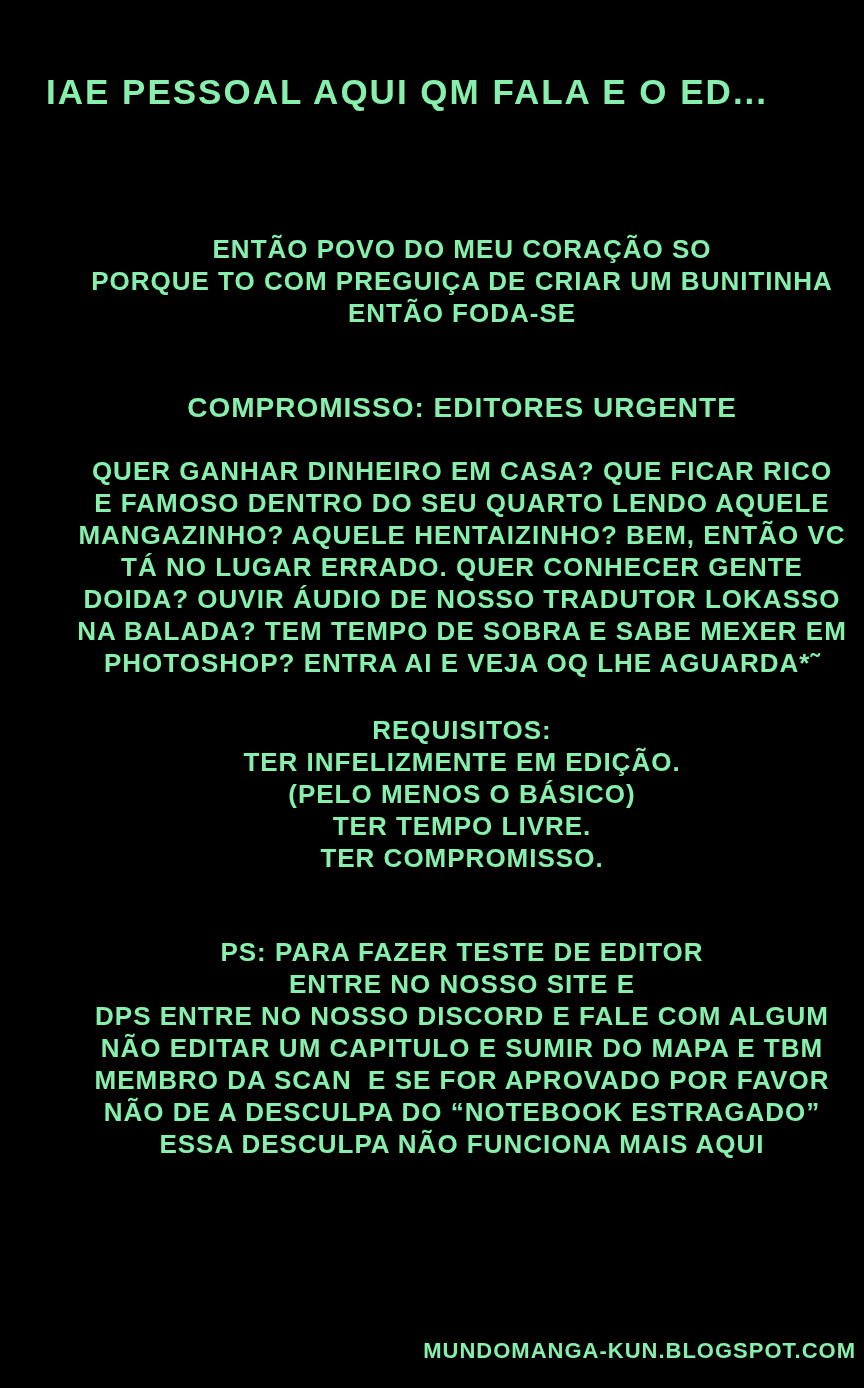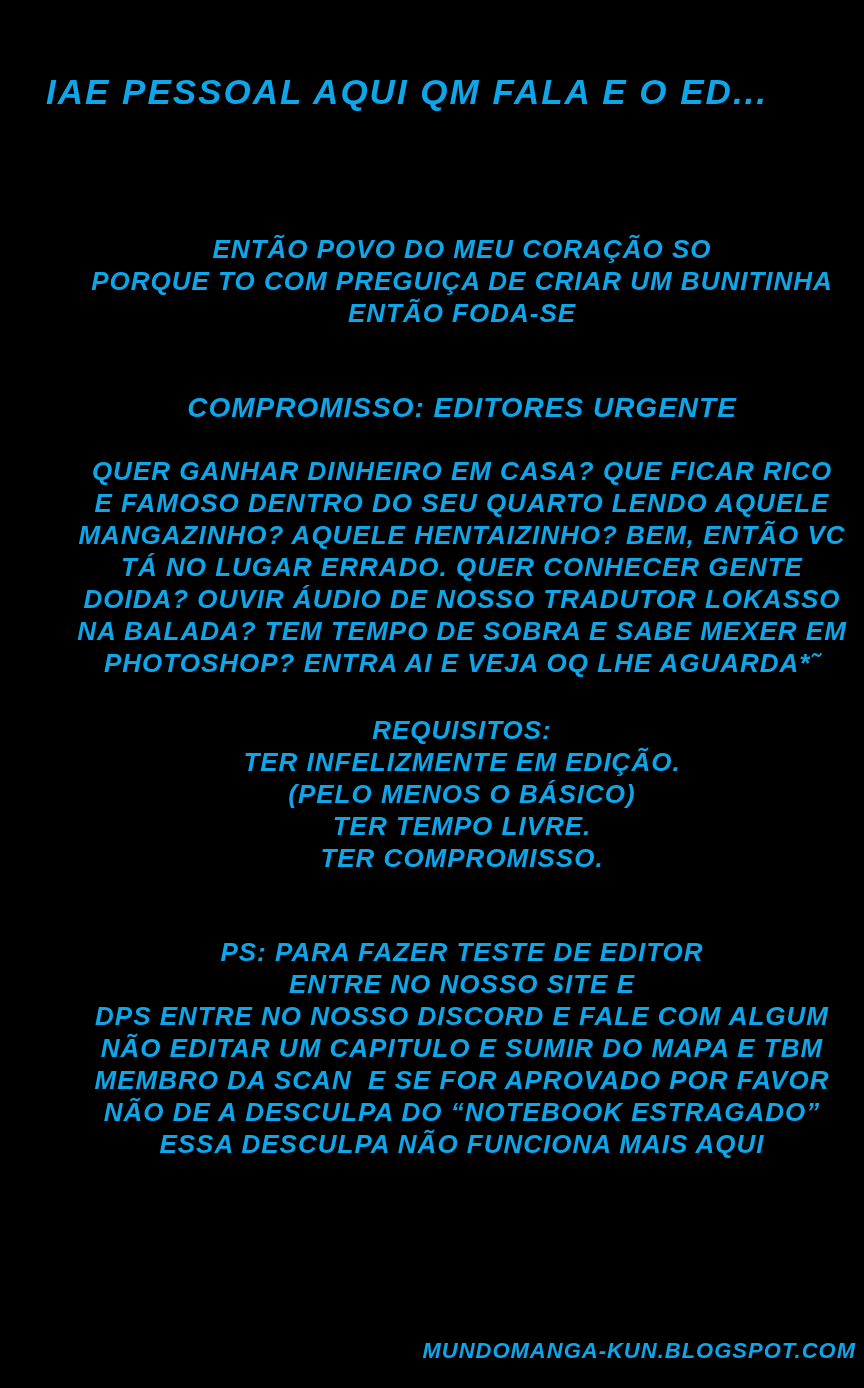--- a/index.html
+++ b/index.html
@@ -1,25 +1,24 @@
 <!DOCTYPE html>
 <html><head>
 <meta charset="utf-8">
 <style>
   html, body { margin: 0; padding: 0; background: #000; }
   .page {
     position: relative;
     width: 864px;
     height: 1388px;
     background: #000000;
-    color: #0ea5e9;
+    color: #86efac;
     font-family: "Liberation Sans", sans-serif;
     font-weight: bold;
     overflow: hidden;
-    font-style: italic;
   }
   .title {
     position: absolute;
     left: 46px;
     top: 72px;
     font-size: 35px;
     letter-spacing: 2px;
     white-space: nowrap;
   }
   .block {

